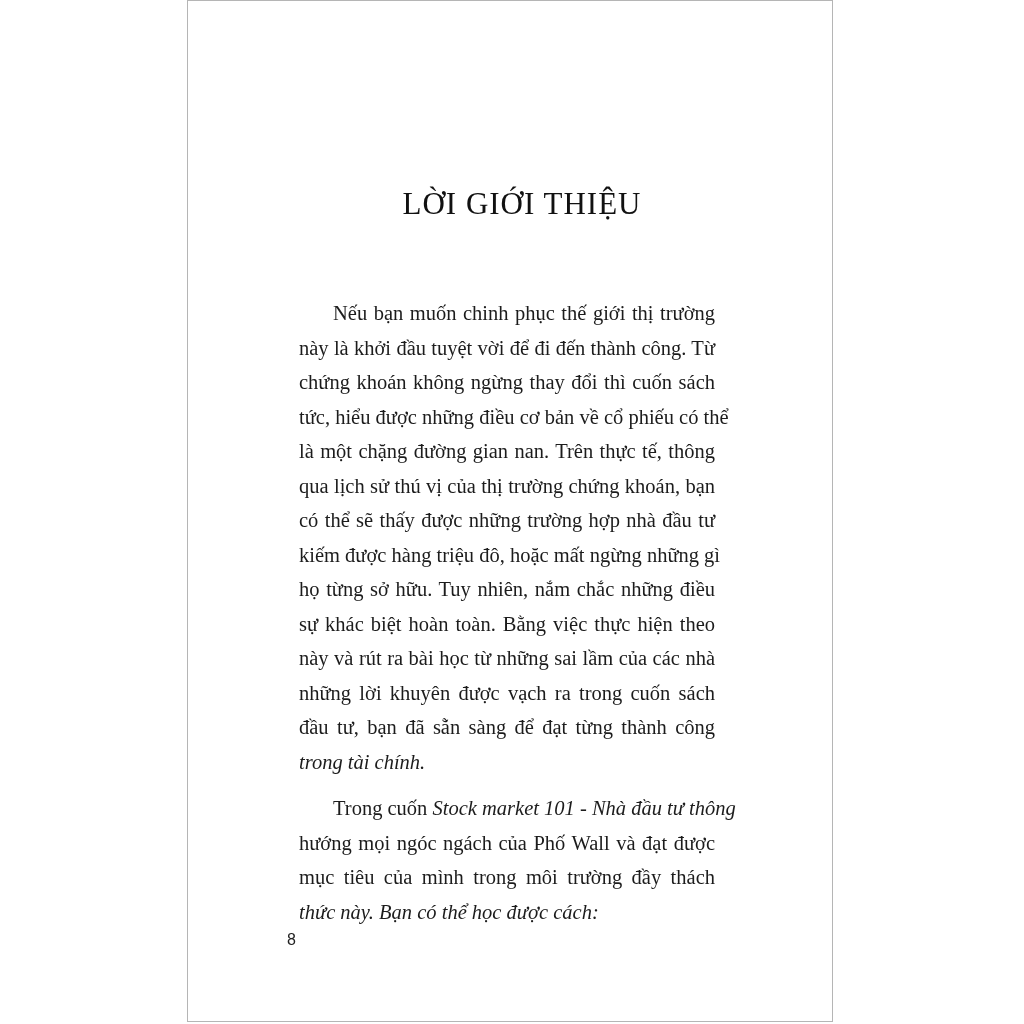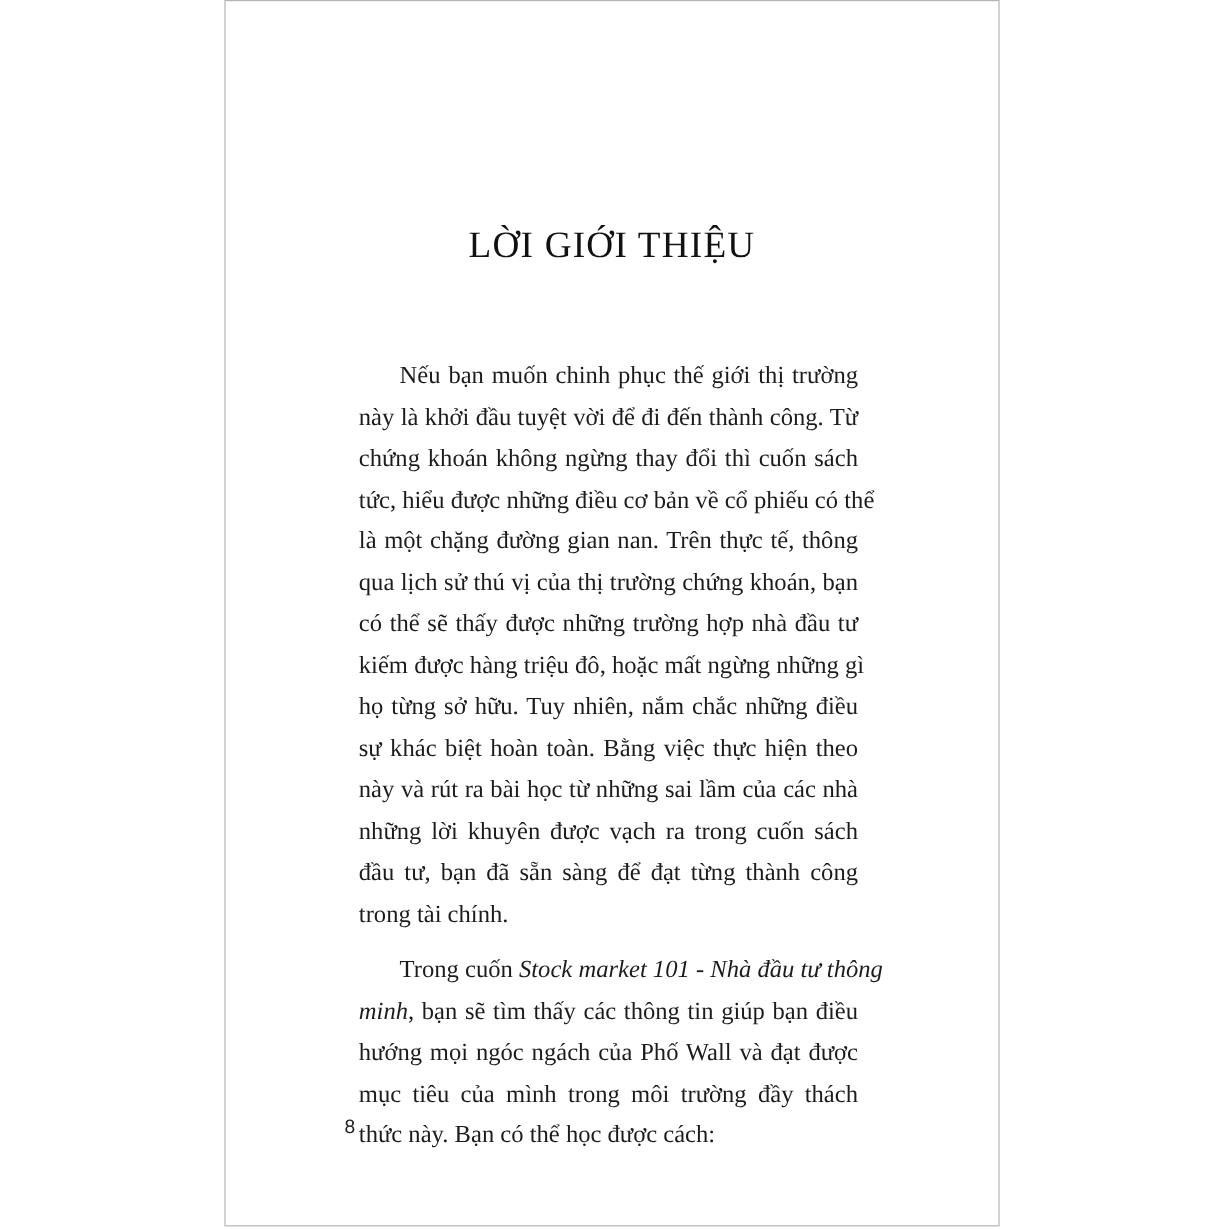--- a/index.html
+++ b/index.html
@@ -14,21 +14,21 @@
   .page {
     position: absolute;
     left: 187px; top: 0;
     width: 646px; height: 1022px;
     border: 1px solid #b5b5b5;
     box-sizing: border-box;
     background: #ffffff;
   }
   .title {
     position: absolute;
-    left: 0; width: 100%;
+    left: 12px; width: 100%;
     top: 185px;
     text-align: center;
     font-family: "Liberation Serif", "DejaVu Serif", serif;
     font-size: 31px;
     letter-spacing: 1px;
     font-weight: normal;
     color: #111;
     margin: 0;
   }
   .body-text {
@@ -38,21 +38,21 @@
     width: 440px;
     font-size: 20.5px;
     line-height: 34.5px;
     text-align: justify;
     color: #1c1c1c;
   }
   .body-text p { margin: 12px; }
   .body-text p.para { text-indent: 34px; }
   .body-text p.para + p.para { margin-top: 8px; }
   .line { display: block; text-align: justify; text-align-last: justify; white-space: nowrap; }
-  .line.last { text-align-last: left; }
+  .line.last { text-align-last: left; font-style: italic; }
   .para .line:first-child { padding-left: 34px; }
   .para { text-indent: 0 !important; }
   em { font-style: italic; font-family: Liberation Serif, serif; }
   .page-number {
     position: absolute;
     left: 99px;
     top: 930px;
     font-family: "Liberation Sans", "DejaVu Sans", sans-serif;
     font-size: 16px;
     color: #222;
@@ -76,21 +76,20 @@
       <span class="line">kiếm được hàng triệu đô, hoặc mất ngừng những gì</span>
       <span class="line">họ từng sở hữu. Tuy nhiên, nắm chắc những điều</span>
       <span class="line">sự khác biệt hoàn toàn. Bằng việc thực hiện theo</span>
       <span class="line">này và rút ra bài học từ những sai lầm của các nhà</span>
       <span class="line">những lời khuyên được vạch ra trong cuốn sách</span>
       <span class="line">đầu tư, bạn đã sẵn sàng để đạt từng thành công</span>
       <span class="line last">trong tài chính.</span>
     </p>
     <p class="para">
       <span class="line"><span>Trong cuốn </span><em>Stock market 101 - Nhà đầu tư thông</em></span>
-      <span class="line"><em>minh</em><span>, bạn sẽ tìm thấy các thông tin giúp bạn điều</span></span>
       <span class="line">hướng mọi ngóc ngách của Phố Wall và đạt được</span>
       <span class="line">mục tiêu của mình trong môi trường đầy thách</span>
       <span class="line last">thức này. Bạn có thể học được cách:</span>
     </p>
   </div>
 
   <div class="page-number">8</div>
 </div>
 
 </body></html>

